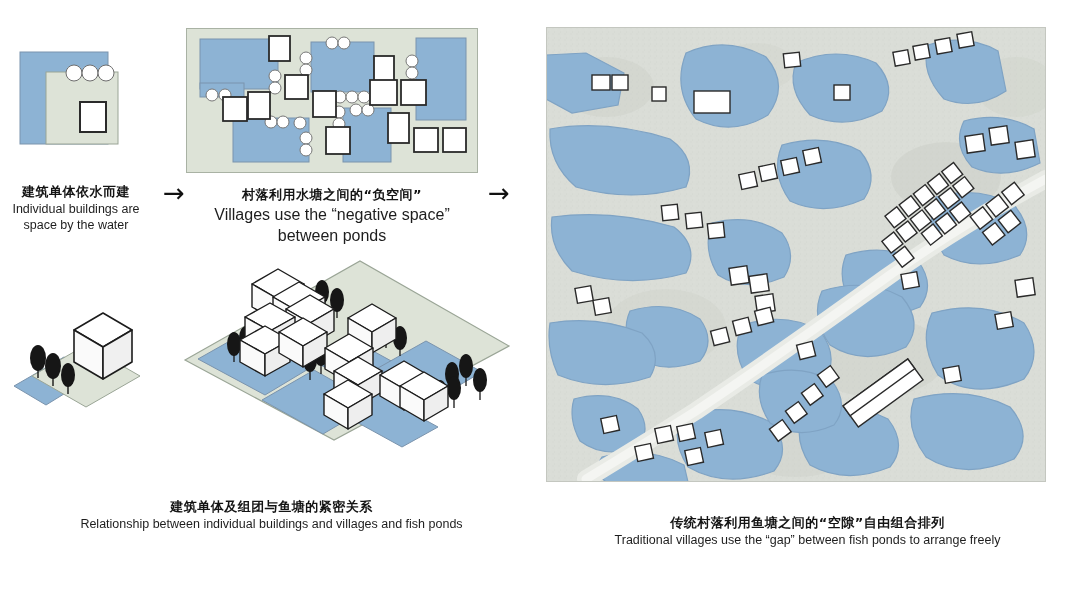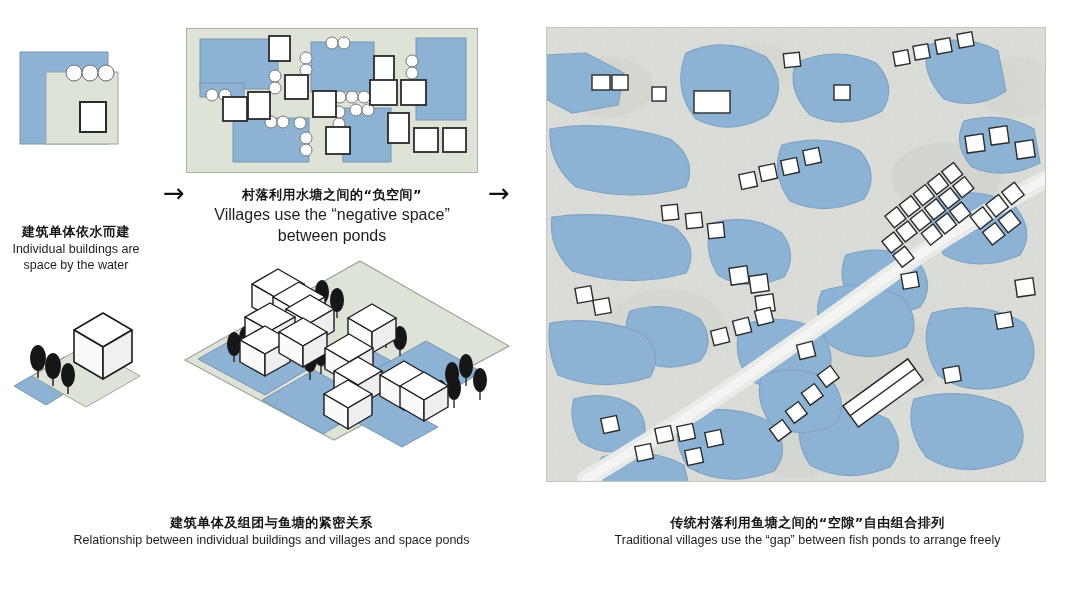--- a/index.html
+++ b/index.html
@@ -33,21 +33,21 @@
       <rect x="28" y="22" width="72" height="72" fill="#dde3d7" stroke="#9aa596" stroke-width="1"></rect>
       <g>
         <circle cx="56" cy="23" r="8" fill="#ffffff" stroke="#6e6e6e" stroke-width="1"></circle>
         <circle cx="72" cy="23" r="8" fill="#ffffff" stroke="#6e6e6e" stroke-width="1"></circle>
         <circle cx="88" cy="23" r="8" fill="#ffffff" stroke="#6e6e6e" stroke-width="1"></circle>
       </g>
       <rect x="62" y="52" width="26" height="30" fill="#ffffff" stroke="#2a2a2a" stroke-width="2"></rect>
     </svg>
   </div>
 
-  <div class="cap" style="left:0px;top:183px;width:152px;margin-top:40px;">
+  <div class="cap" style="left:0px;top:183px;width:152px;">
     <div class="cn">建筑单体依水而建</div>
     <div class="en">Individual buildings are</div>
     <div class="en">space by the water</div>
   </div>
 
   <div class="arrow" style="left:163px;top:180px;">→</div>
 
   <div class="abs" style="left:186px;top:28px;">
     <svg width="292" height="145" viewBox="0 0 292 145">
       <rect x="0.5" y="0.5" width="291" height="144" fill="#dde3d7" stroke="#a9b2a4" stroke-width="1"></rect>
@@ -405,23 +405,23 @@
           <rect x="116" y="178" width="16" height="15" transform="rotate(-6 124 185)"></rect>
           <rect x="140" y="186" width="16" height="15" transform="rotate(-6 148 193)"></rect>
           <rect x="162" y="196" width="16" height="15" transform="rotate(-6 170 203)"></rect>
         </g>
 
         <rect x="0.5" y="0.5" width="499" height="454" fill="none" stroke="#c4c7c0" stroke-width="1"></rect>
       </g>
     </svg>
   </div>
 
-  <div class="cap" style="left:24px;top:514px;width:495px;">
+  <div class="cap" style="left:24px;top:498px;width:495px;">
     <div class="cn">建筑单体及组团与鱼塘的紧密关系</div>
-    <div class="en">Relationship between individual buildings and villages and space ponds</div>
+    <div class="en">Relationship between individual buildings and villages and fish ponds</div>
   </div>
 
   <div class="cap" style="left:560px;top:514px;width:495px;">
     <div class="cn">传统村落利用鱼塘之间的“空隙”自由组合排列</div>
     <div class="en">Traditional villages use the “gap” between fish ponds to arrange freely</div>
   </div>
 
 </div>
 
 </body></html>

